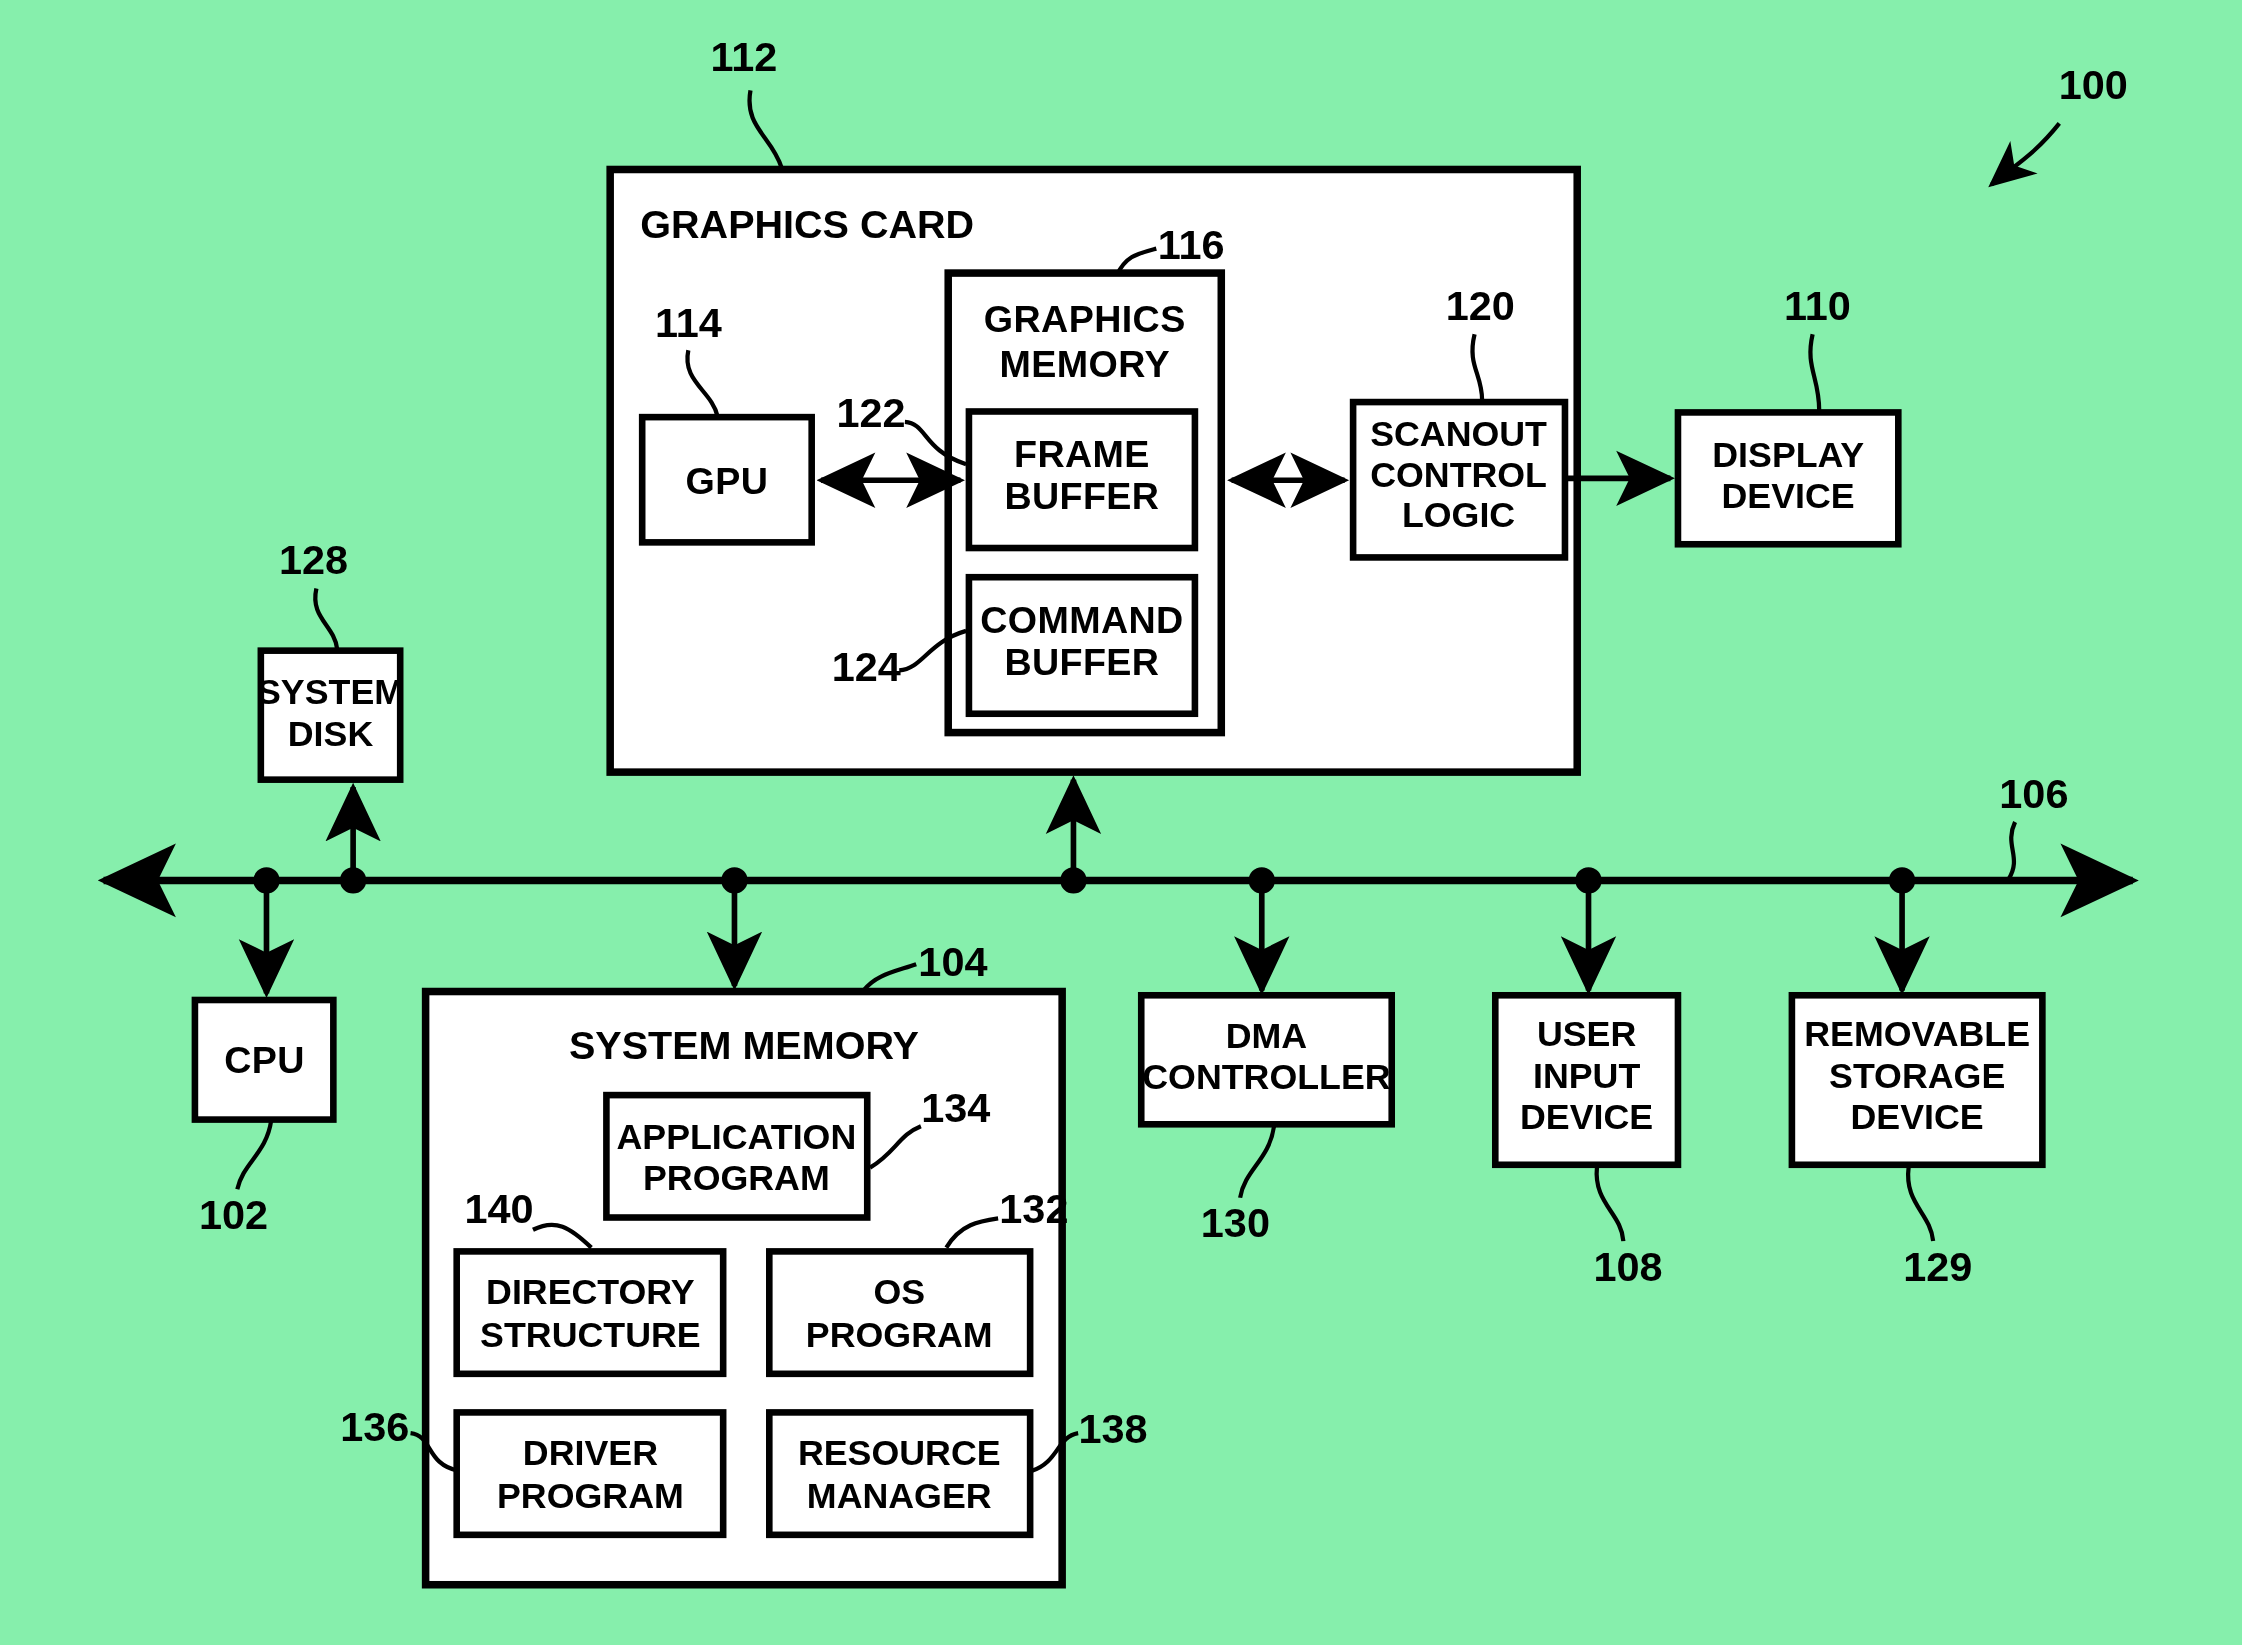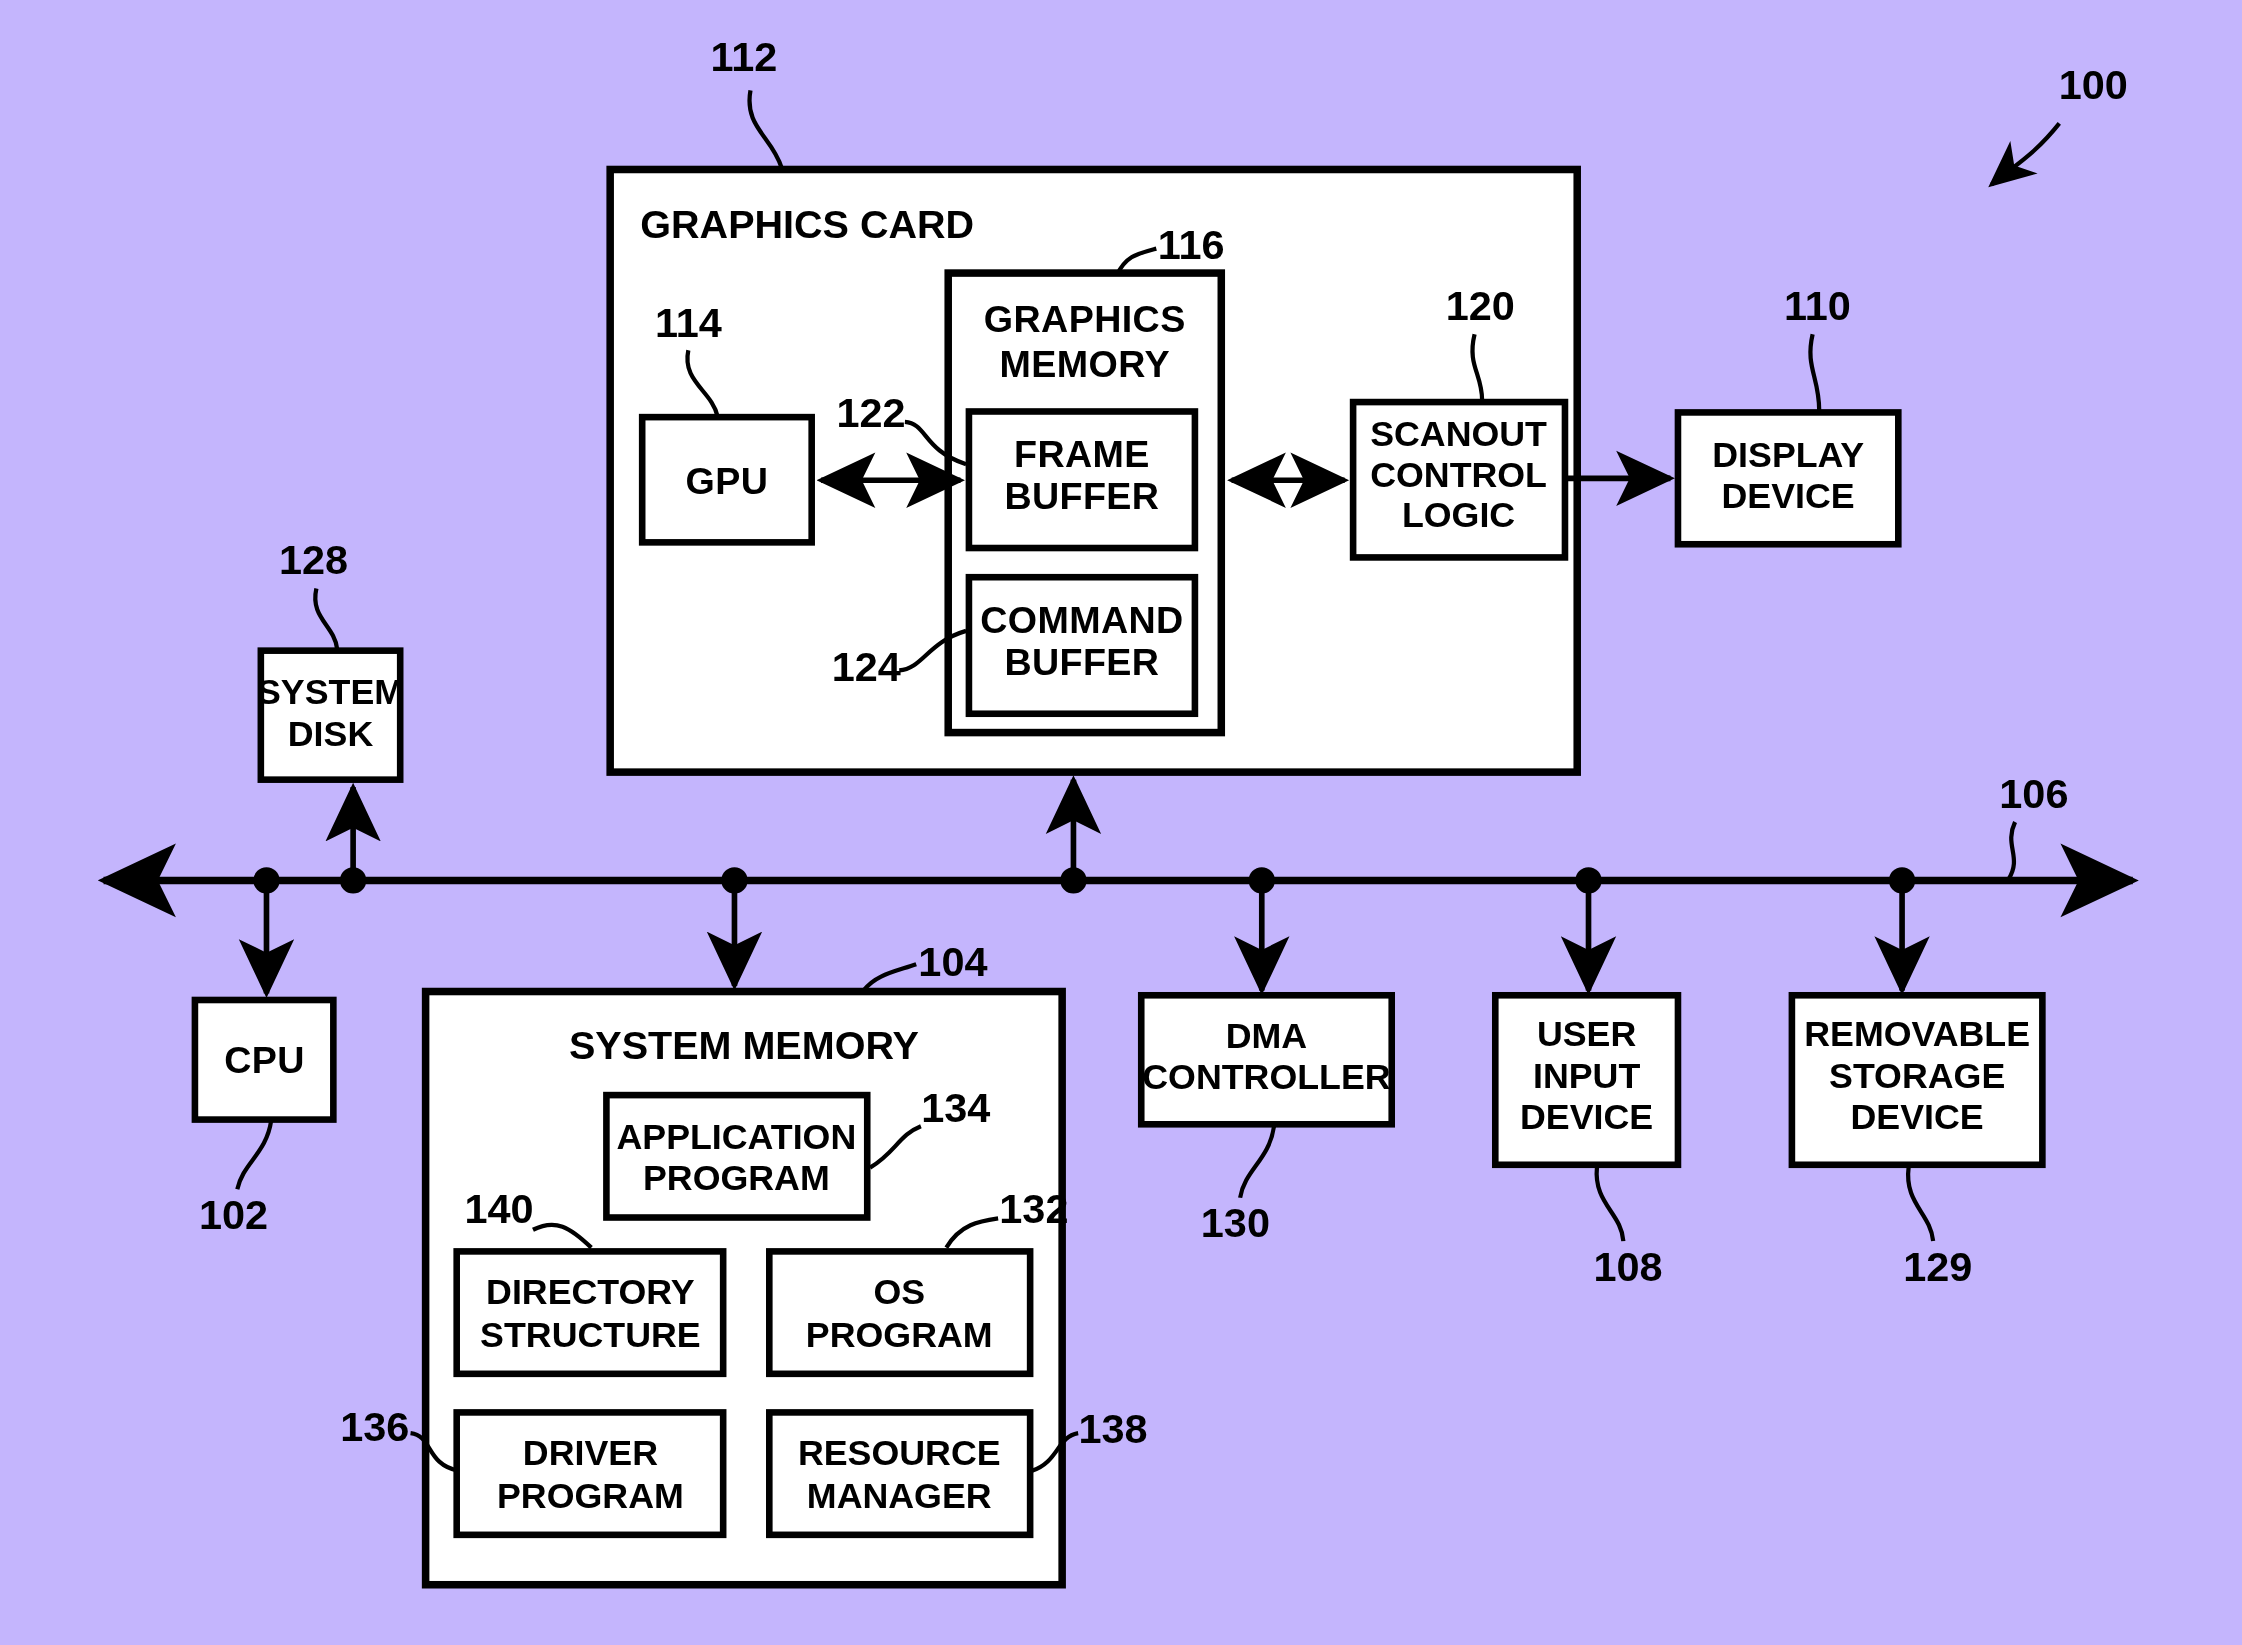--- a/index.html
+++ b/index.html
@@ -4,21 +4,21 @@
 <style>
   html, body {
     margin: 0;
     padding: 0;
     background: #ffffff;
   }
   #stage {
     position: relative;
     width: 2242px;
     height: 1645px;
-    background: #c4b5fd;
+    background: #86efac;
     font-family: "Liberation Sans", sans-serif;
   }
   svg#diagram {
     position: absolute;
     top: 0;
     left: 0;
     width: 2242px;
     height: 1645px;
     display: block;
   }

